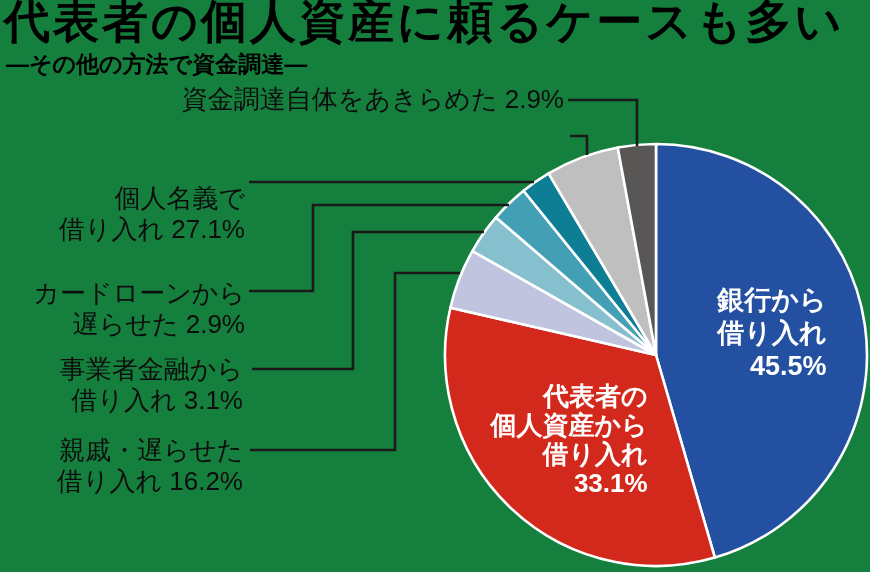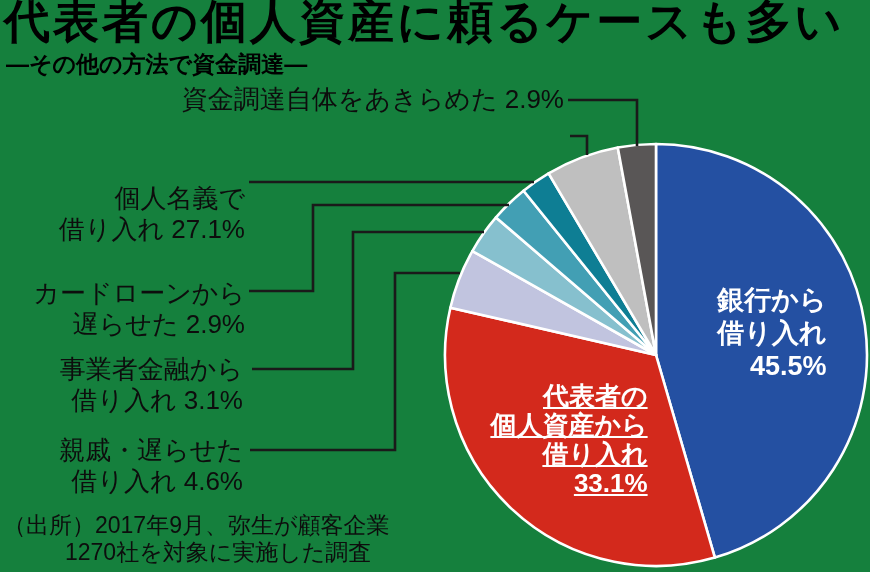--- a/index.html
+++ b/index.html
@@ -21,21 +21,21 @@
   .pie-svg{position:absolute;left:0;top:0;}
   .callout{
     position:absolute;text-align:right;font-size:26px;line-height:31px;
     color:#0d0d0d;white-space:nowrap;
   }
   .inner-label{
     position:absolute;text-align:right;color:#ffffff;font-weight:bold;
     transform:translateX(-50%);white-space:nowrap;
   }
   .inner-label.blue{font-size:27px;line-height:33px;}
-  .inner-label.red{font-size:26px;line-height:29px;text-decoration:underline;}
+  .inner-label.red{font-size:26px;line-height:29px;}
   .source{
     position:absolute;left:3px;top:512px;font-size:23px;line-height:27px;
     color:#0d0d0d;white-space:nowrap;
   }
   .source .l2{margin-left:62px;}
 </style>
 </head>
 <body>
 
 <div class="stage">
@@ -75,34 +75,30 @@
     <div>遅らせた 2.9%</div>
   </div>
 
   <div class="callout" style="right:627px;top:354px;">
     <div>事業者金融から</div>
     <div>借り入れ 3.1%</div>
   </div>
 
   <div class="callout" style="right:627px;top:435px;">
     <div>親戚・遅らせた</div>
-    <div>借り入れ 4.6%</div>
+    <div>借り入れ 16.2%</div>
   </div>
 
   <div class="inner-label blue" style="left:772px;top:284px;">
     <div>銀行から</div>
     <div>借り入れ</div>
     <div>45.5%</div>
   </div>
 
   <div class="inner-label red" style="left:569px;top:382px;">
     <div>代表者の</div>
     <div>個人資産から</div>
     <div>借り入れ</div>
     <div>33.1%</div>
   </div>
 
-  <div class="source">
-    <div>（出所）2017年9月、弥生が顧客企業</div>
-    <div class="l2">1270社を対象に実施した調査</div>
-  </div>
 
 </div>
 
 </body></html>

